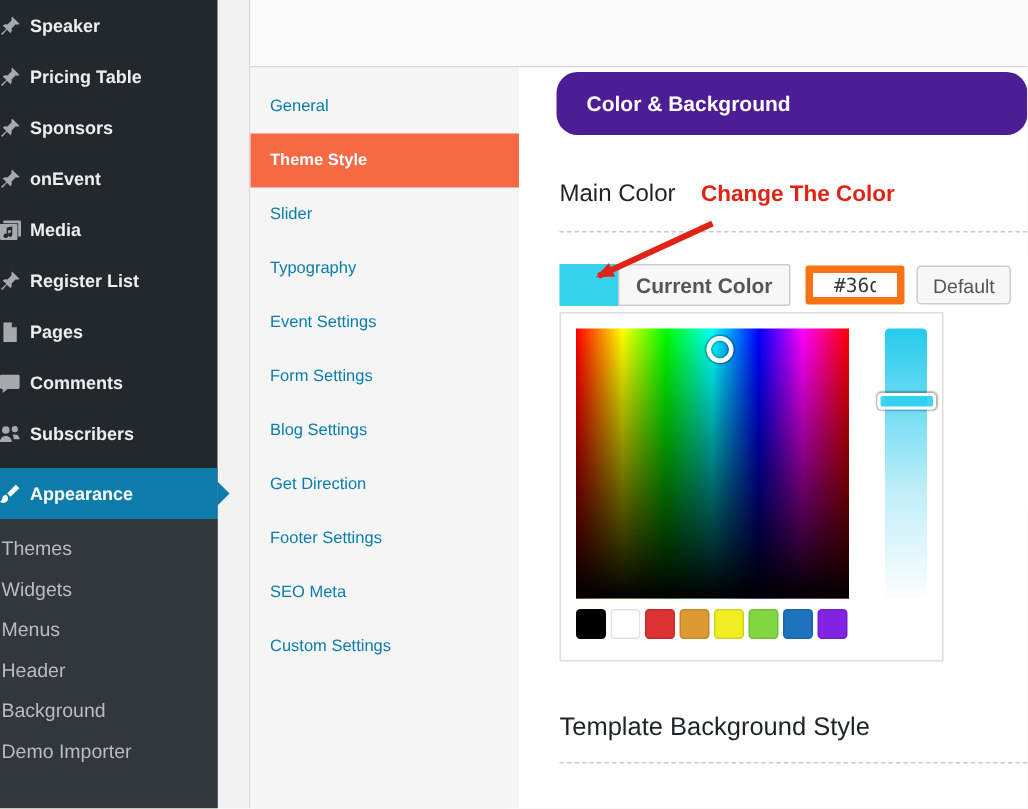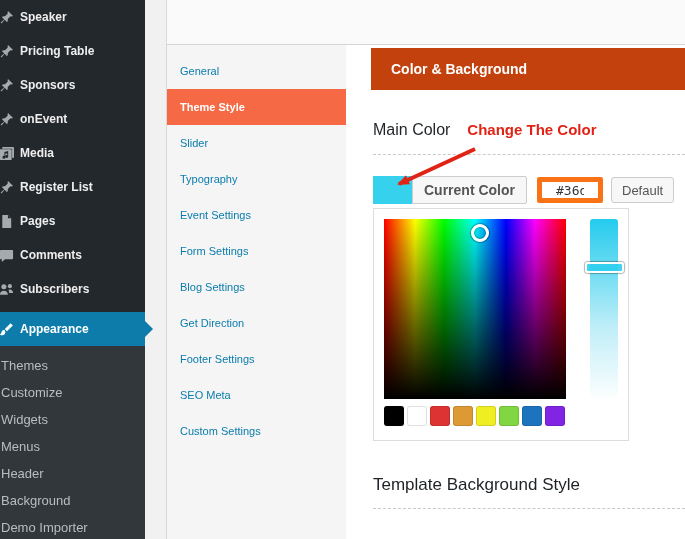--- a/index.html
+++ b/index.html
@@ -30,22 +30,22 @@
   
   .tabs { width:179px; flex:none; background:#f5f5f5; padding-top:8px; }
   .tab { height:36px; display:flex; align-items:center; padding-left:13px; font-size:11px;
          color:#0a7cab; cursor:pointer; }
   .tab.active { background:#f56944; color:#fff; font-weight:600; position:relative; }
   .tab.active::after { content:""; position:absolute; left:100%; top:50%; margin-top:-8px;
          border:8px solid transparent; border-right-width:0; border-left-color:#f56944; }
 
   
   .content { flex:1; position:relative; background:#fff; overflow:hidden; }
-  .section-header { margin:3px 0 0 25px; height:42px; background:#c2410c; color:#fff;
-         font-size:14px; font-weight:600; line-height:42px; padding-left:20px; }
+  .section-header { margin:3px 0 0 25px; height:42px; background:#4c1d95; color:#fff;
+         font-size:14px; font-weight:600; line-height:42px; padding-left:20px;border-radius:14px; }
   .section { padding-left:27px; }
   .row-title { margin-top:31px; display:flex; align-items:baseline; gap:17px;
          padding-bottom:15px; border-bottom:1px dashed #c9c9c9; }
   .main-color-label { font-size:16px; color:#1d2327; }
   .annotation { font-size:15px; font-weight:bold; color:#e02315; }
   .arrow-svg { position:absolute; left:40px; top:96px; width:104px; height:54px; z-index:3; pointer-events:none; }
 
   .controls { margin-top:21px; display:flex; align-items:center; height:28px; }
   .color-result { display:flex; align-items:stretch; height:28px; cursor:pointer; }
   .cc-swatch { width:39px; height:28px; }
@@ -165,21 +165,20 @@
           <svg viewBox="0 0 16 16">
             <path d="M12.3 1.2l2.5 2.5-6.3 6.1-2.3-2.3z"></path>
             <path d="M5.6 8.3c-1.6.1-2.6 1-2.9 2.6-.2 1.2-.9 2-1.9 2.5 1.3.8 2.8 1 4 .4 1.5-.7 2.2-1.8 1.9-3.6z"></path>
           </svg>
         </span>
       <span>Appearance</span>
     </div>
 
     <div class="submenu">
       <div class="sm-item">Themes</div>
-      <div class="sm-item">Customize</div>
       <div class="sm-item">Widgets</div>
       <div class="sm-item">Menus</div>
       <div class="sm-item">Header</div>
       <div class="sm-item">Background</div>
       <div class="sm-item">Demo Importer</div>
     </div>
   </aside>
 
   <div class="panel">
     <div class="panel-top"></div>

